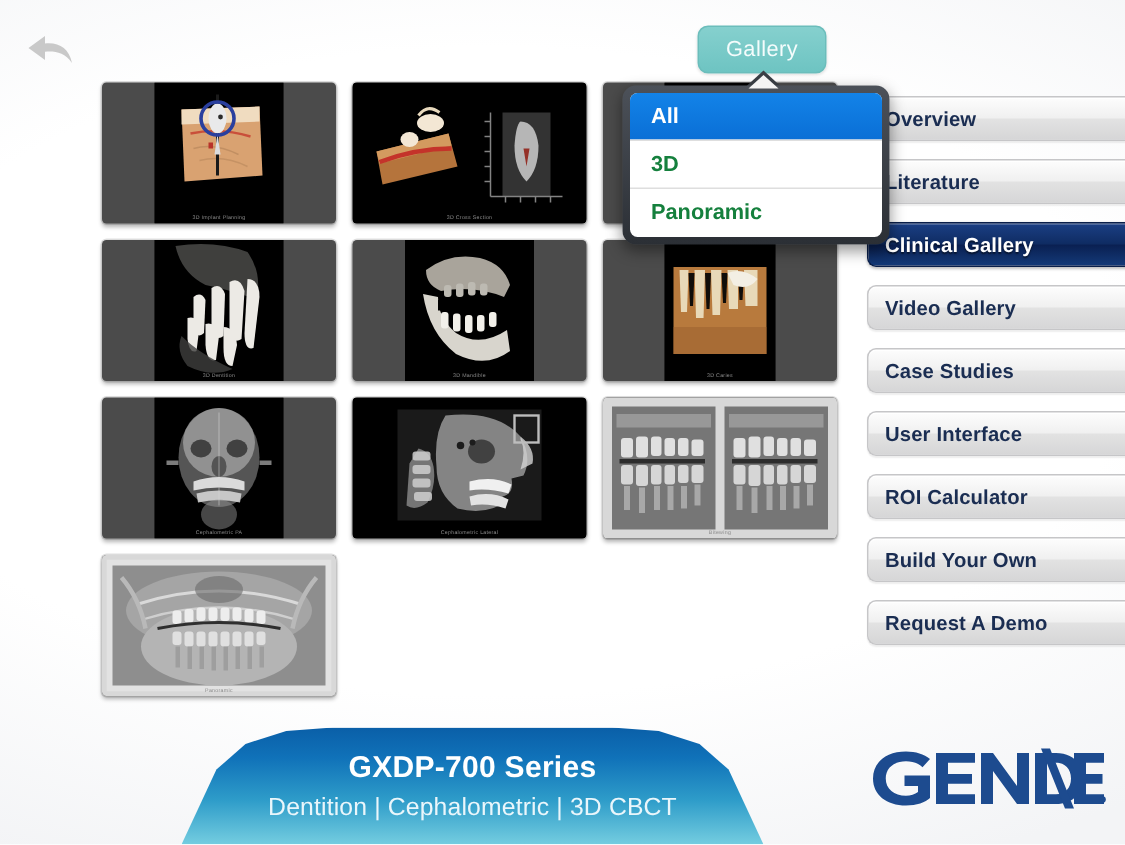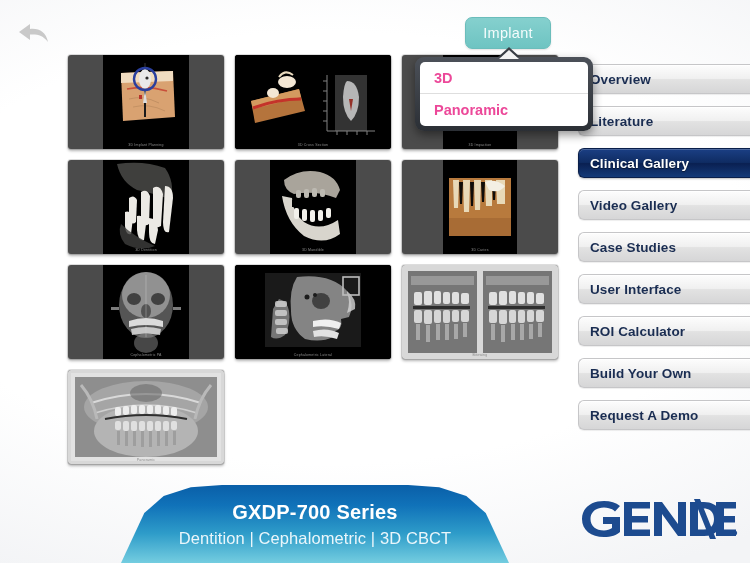--- a/index.html
+++ b/index.html
@@ -148,21 +148,21 @@
     border-radius: 5px;
     overflow: hidden;
   }
   .dd-item {
     height: 32px;
     display: flex;
     align-items: center;
     padding-left: 14px;
     font-size: 14.5px;
     font-weight: bold;
-    color: #ec4899;
+    color: #15803d;
     border-bottom: 1px solid #dedede;
     cursor: pointer;
     box-sizing: border-box;
   }
   .dd-item:last-child { border-bottom: none; }
   .dd-item.selected {
     background: linear-gradient(180deg, #1383e8 0%, #0a6fd6 100%);
     color: #ffffff;
   }
 
@@ -554,27 +554,28 @@
             <path d="M10 12 Q22 26 26 46" stroke="#b9b9b9" stroke-width="3" fill="none"></path>
             <path d="M140 12 Q128 26 124 46" stroke="#b9b9b9" stroke-width="3" fill="none"></path>
             <ellipse cx="75" cy="20" rx="16" ry="9" fill="#6a6a6a" opacity="0.6"></ellipse>
           </svg>
         </div>
         <span class="cap">Panoramic</span>
       </div>
     </div>
   </div>
 
-  <div class="filter-btn">Implant</div>
+  <div class="filter-btn">Gallery</div>
 
   <div class="dropdown-wrap">
     <div class="dd-caret"></div>
     <div class="dd-caret-in"></div>
     <div class="dropdown">
       <div class="dd-list">
+        <div class="dd-item selected">All</div>
         <div class="dd-item">3D</div>
         <div class="dd-item">Panoramic</div>
       </div>
     </div>
   </div>
 
   <div class="sidebar">
     <div class="side-btn">Overview</div>
     <div class="side-btn">Literature</div>
     <div class="side-btn active">Clinical Gallery</div>

